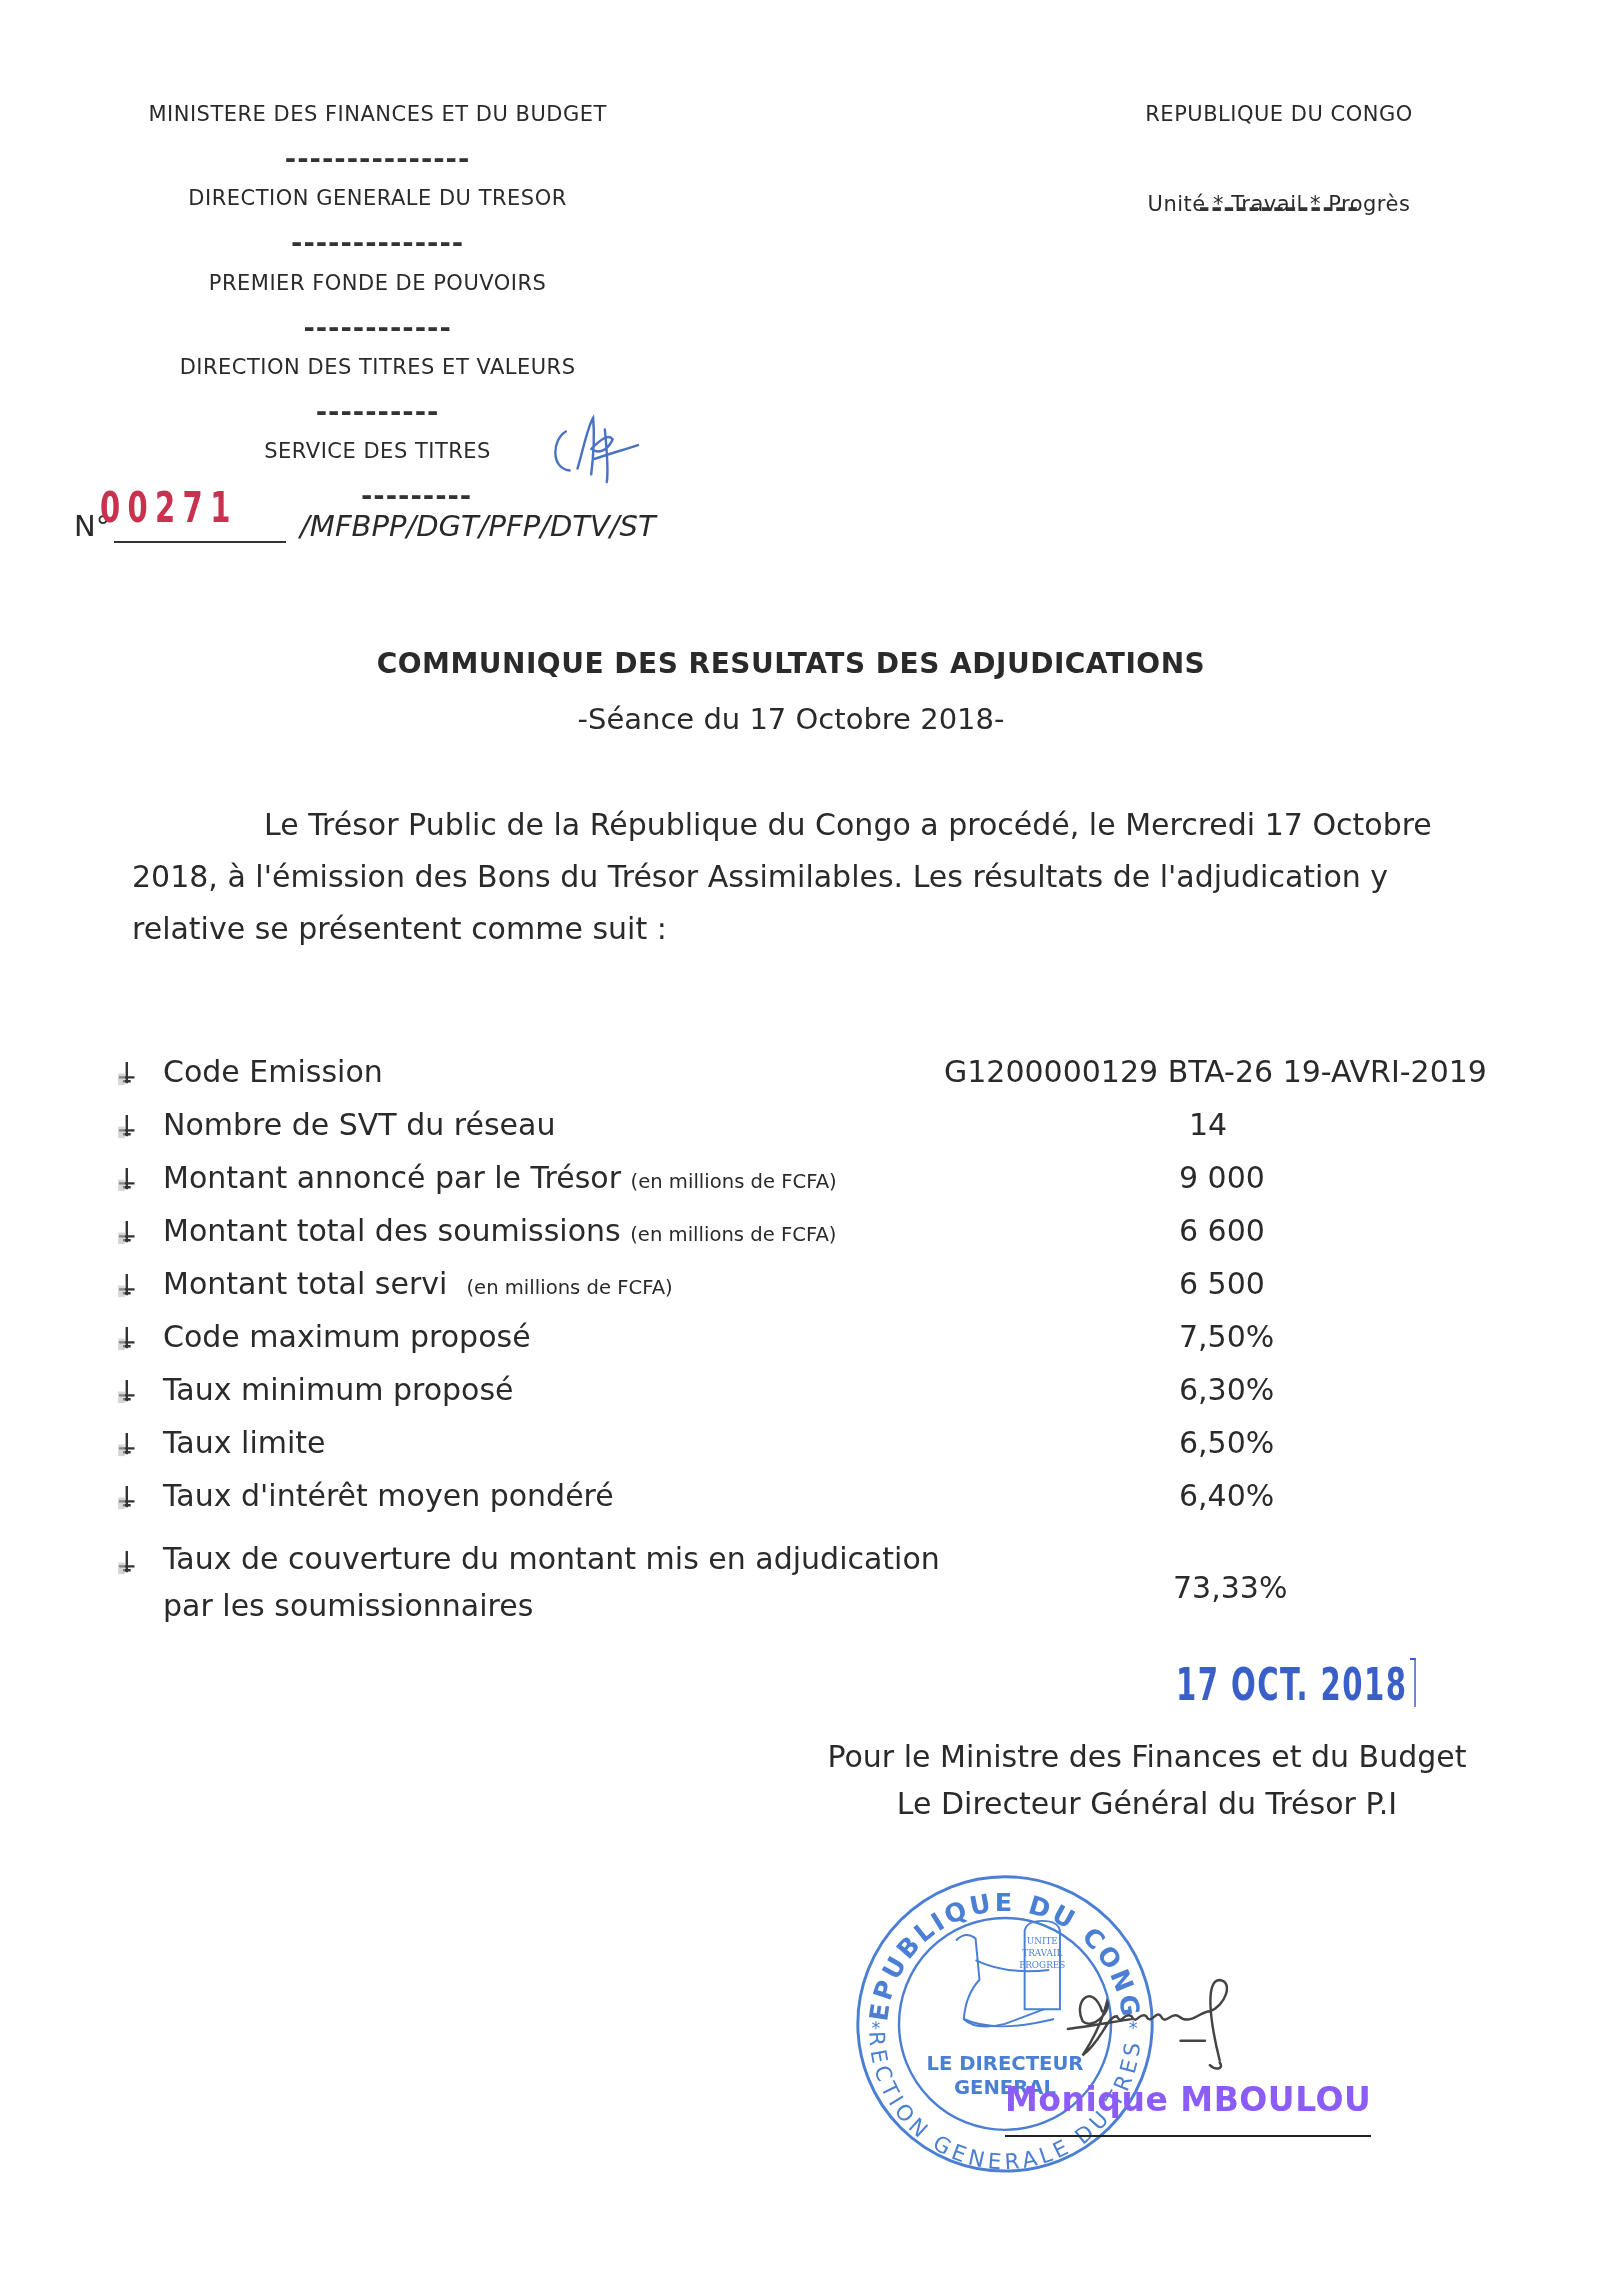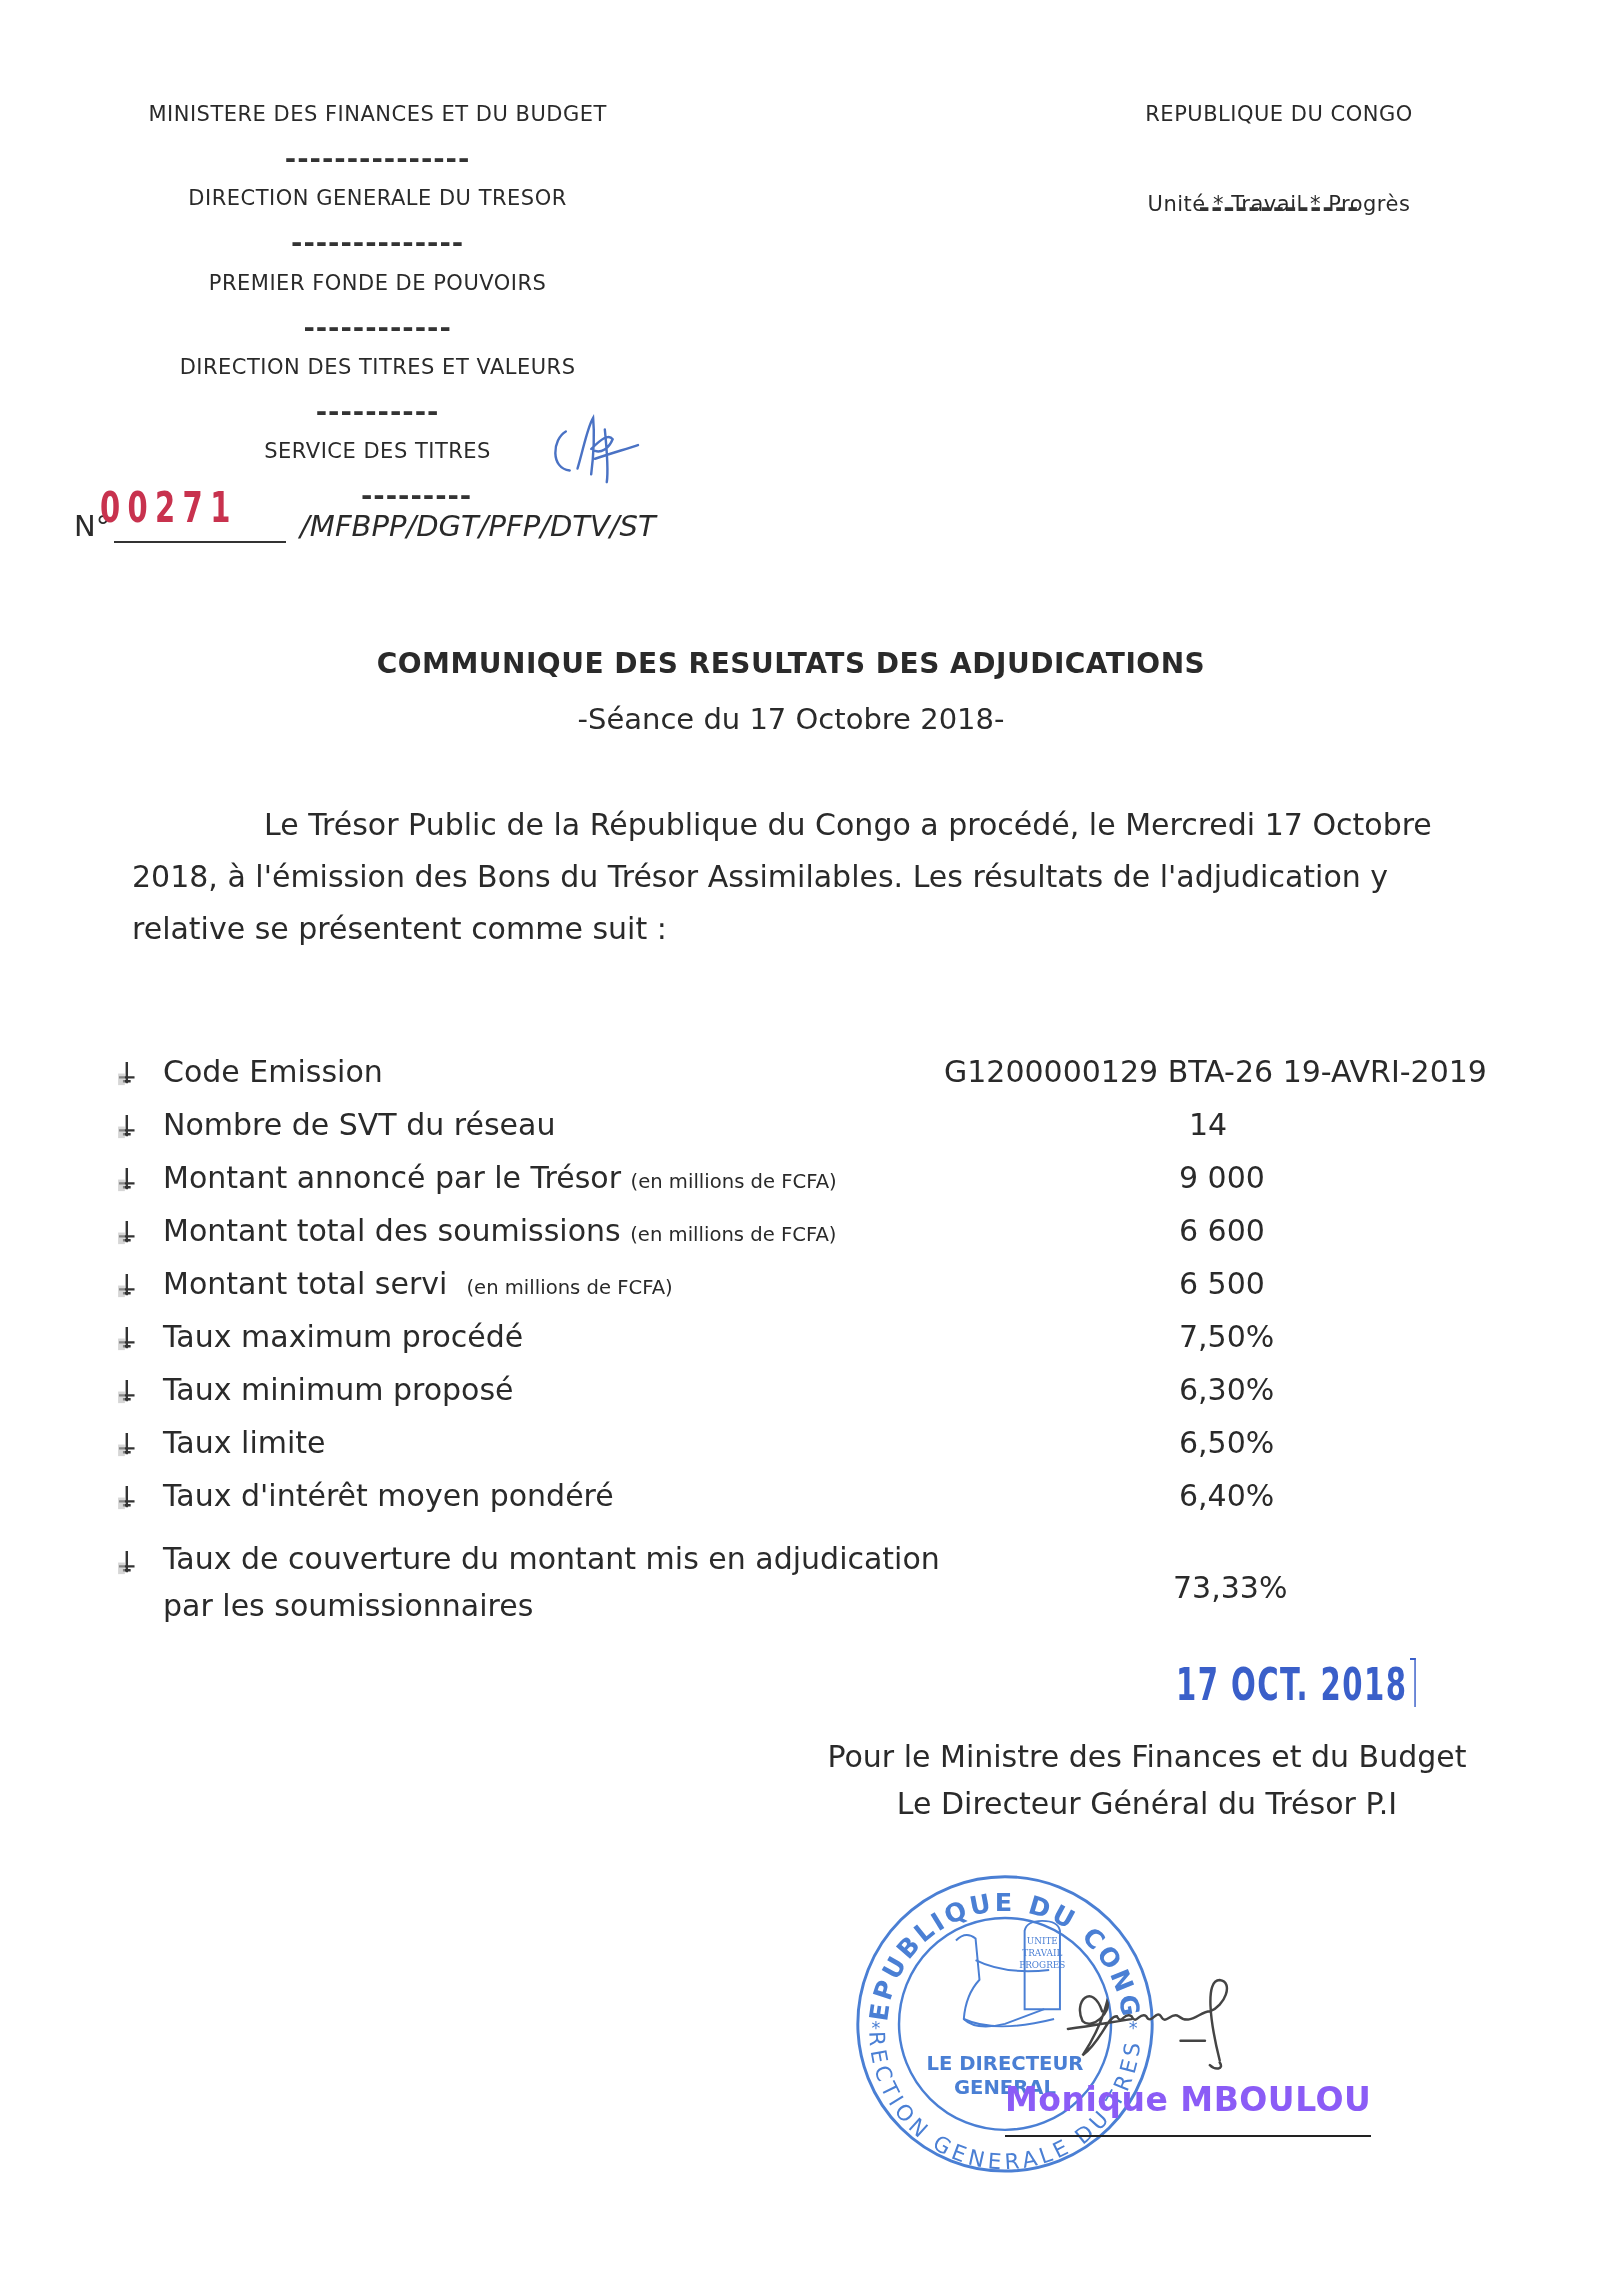--- a/index.html
+++ b/index.html
@@ -143,21 +143,21 @@
         <rect x="2" y="14" width="7" height="12" fill="#bbb" opacity="0.6"></rect>
       </svg>
     <span class="label"><span>Montant total servi</span> &nbsp;<small>(en millions de FCFA)</small></span>
     <span class="value" style="left:1063px">6 500</span>
   </div>
   <div class="row">
     <svg class="bullet" viewBox="0 0 22 30">
         <path d="M11,2 V24 M3,18 H19 M7,22 H15" stroke="#333" stroke-width="2.5" fill="none"></path>
         <rect x="2" y="14" width="7" height="12" fill="#bbb" opacity="0.6"></rect>
       </svg>
-    <span class="label">Taux maximum procédé</span>
+    <span class="label">Code maximum proposé</span>
     <span class="value" style="left:1063px">7,50%</span>
   </div>
   <div class="row">
     <svg class="bullet" viewBox="0 0 22 30">
         <path d="M11,2 V24 M3,18 H19 M7,22 H15" stroke="#333" stroke-width="2.5" fill="none"></path>
         <rect x="2" y="14" width="7" height="12" fill="#bbb" opacity="0.6"></rect>
       </svg>
     <span class="label">Taux minimum proposé</span>
     <span class="value" style="left:1063px">6,30%</span>
   </div>

